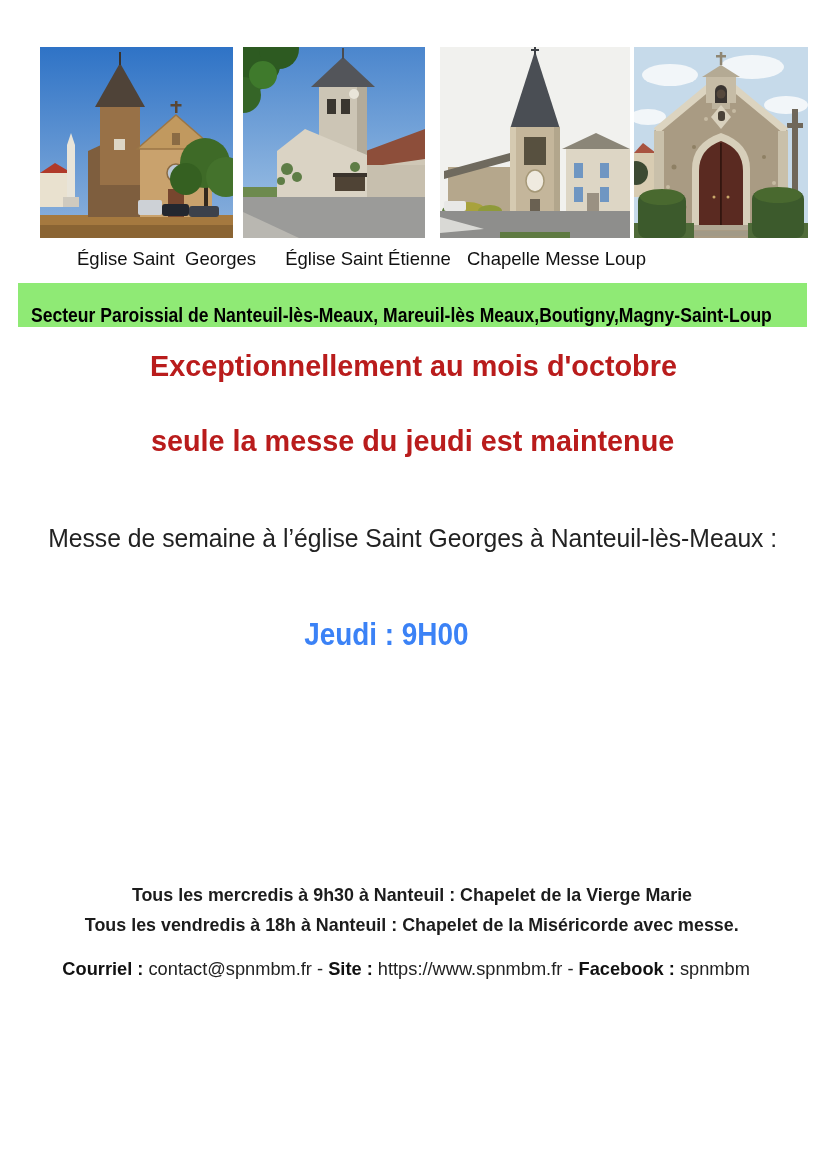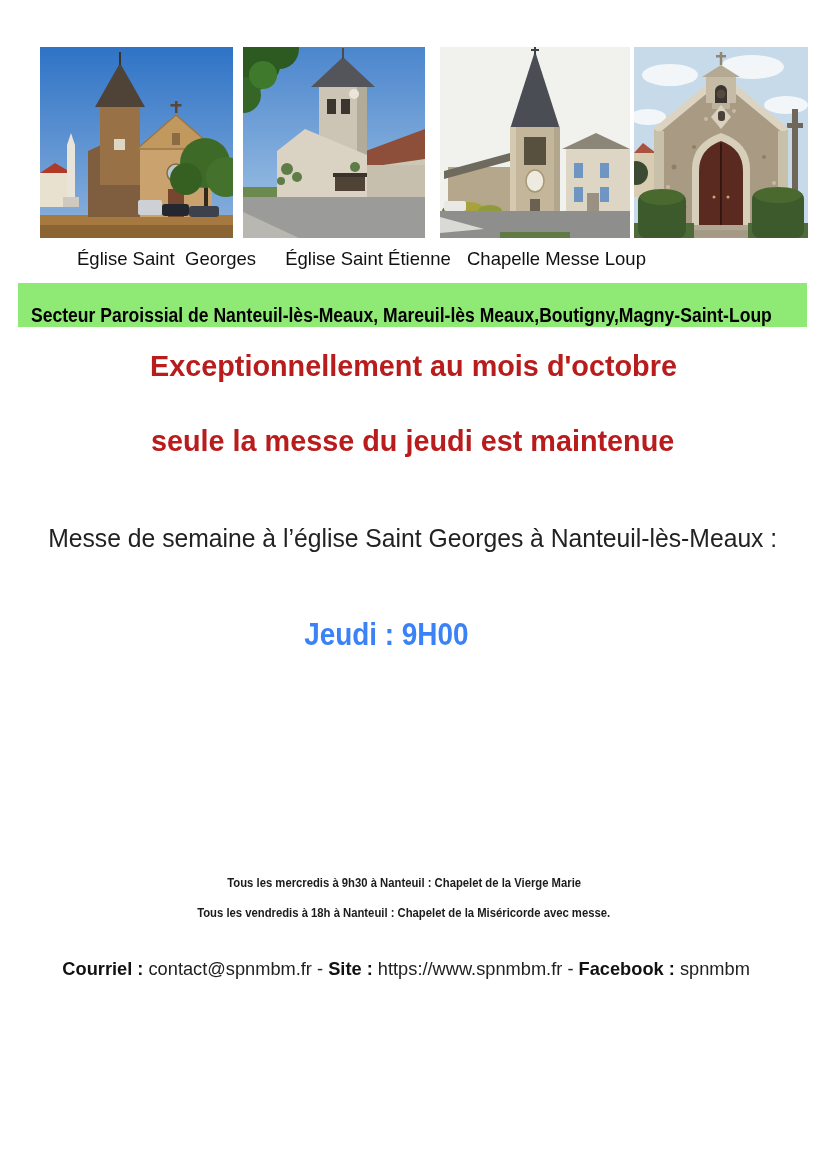--- a/index.html
+++ b/index.html
@@ -24,21 +24,21 @@
   .hl1 { top:349px; } .hl2 { top:424px; }
   .cx  { display:inline-block; transform:scaleX(0.96); white-space:nowrap; }
   .intro { position:absolute; top:523px; left:0; width:826px; text-align:center;
            font-size:26px; margin:0; font-weight:normal; color:#222; }
   .cx2 { display:inline-block; transform:scaleX(0.95); white-space:nowrap; }
   .time { position:absolute; top:617px; left:0; width:772px; text-align:center;
           font-weight:bold; font-size:31px; margin:0; color:#3b82f6; }
   .cx4 { display:inline-block; transform:scaleX(0.90); white-space:nowrap; }
   
   .devotion { position:absolute; left:0; width:800px; text-align:center; font-weight:bold;
-              font-size:12px; margin:4px; color:#1c1c1c; }
+              font-size:19px; margin:12px; color:#1c1c1c; }
   .dev1{top:872px;} .dev2{top:902px;}
   .cx3 { display:inline-block; transform:scaleX(0.94); white-space:nowrap; }
   .contact { position:absolute; top:958px; left:0; width:812px; text-align:center;
              font-size:19px; margin:0; color:#222; }
   .contact-inner { display:inline-block; transform:scaleX(0.96); white-space:nowrap; }
   .contact b { font-weight:bold; color:#111; }
 </style>
 </head>
 <body>
 

